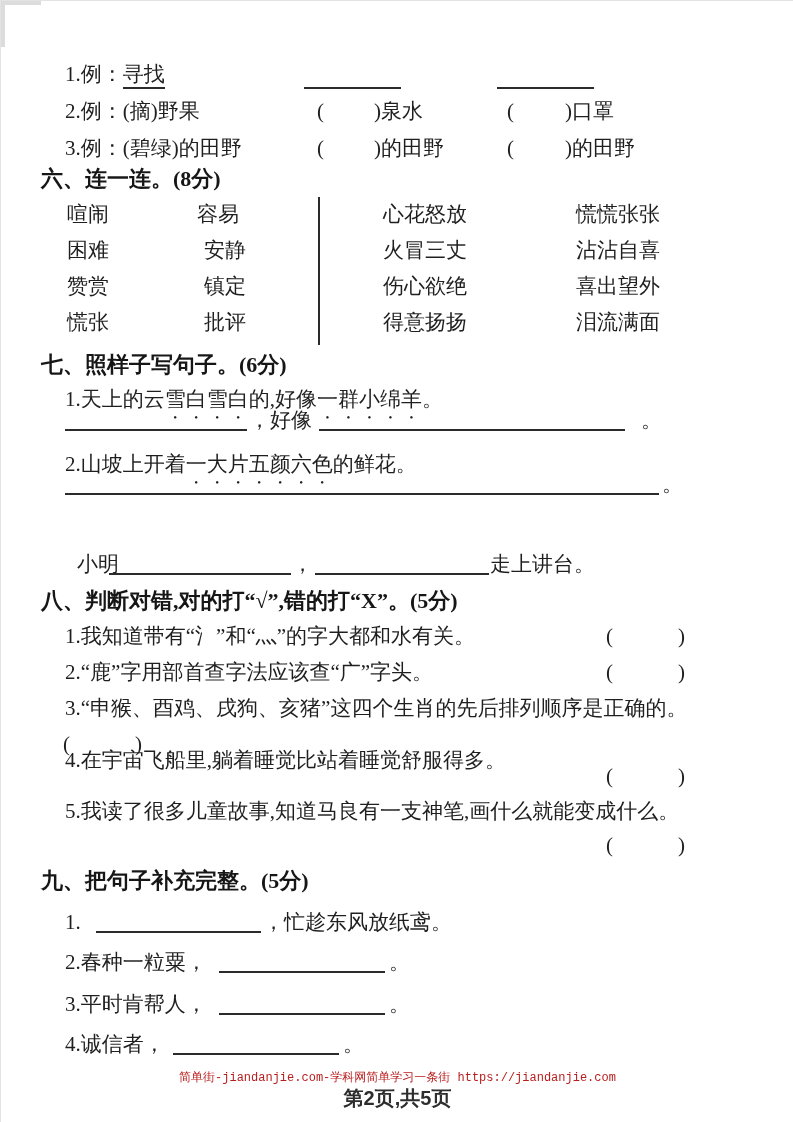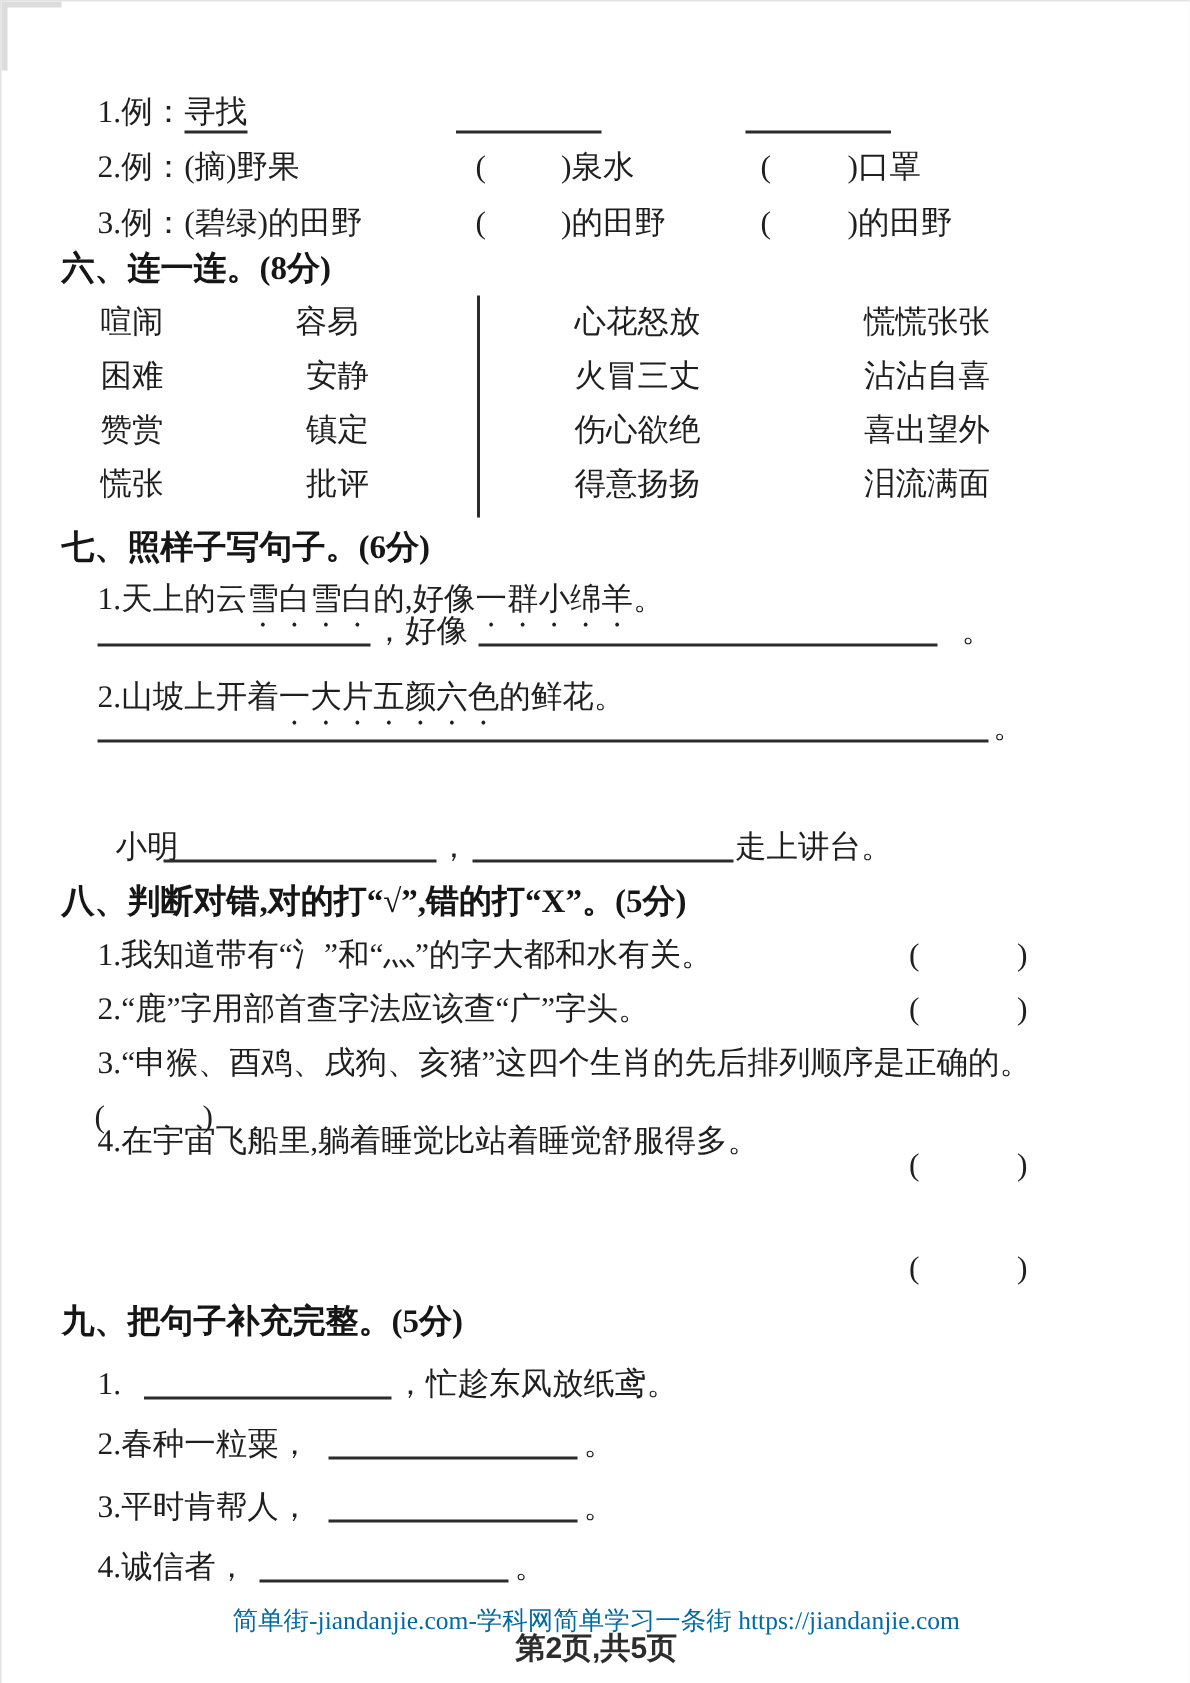--- a/index.html
+++ b/index.html
@@ -25,22 +25,22 @@
   .blank{position:absolute;height:24px;border-bottom:2px solid #2b2b2b;}
   .dots{
     -webkit-text-emphasis:filled dot #1f1f1f;
     -webkit-text-emphasis-position:under;
     text-emphasis:filled dot #1f1f1f;
     text-emphasis-position:under right;
   }
   .vline{position:absolute;width:0;border-left:2px solid #2b2b2b;}
   .wm{
     position:absolute;left:0;width:100%;text-align:center;
-    font-family:Liberation Serif, serif;
-    font-size:17px;color:#0369a1;white-space:nowrap;
+    font-family:Liberation Mono, monospace;
+    font-size:12px;color:#b91c1c;white-space:nowrap;
   }
   .pageno{
     position:absolute;left:0;width:100%;text-align:center;
     font-family:"Liberation Sans","DejaVu Sans",sans-serif;
     font-size:20px;font-weight:bold;color:#2d2d2d;white-space:nowrap;
   }
 </style>
 </head>
 <body>
 
@@ -117,20 +117,21 @@
   <div class="t" style="left:677px;top:658px">)</div>
 
   <div class="t" style="left:64px;top:694px">3.“申猴、酉鸡、戌狗、亥猪”这四个生肖的先后排列顺序是正确的。</div>
   <div class="t" style="left:62px;top:730px">(</div>
   <div class="t" style="left:134px;top:730px">)</div>
 
   <div class="t" style="left:64px;top:746px">4.在宇宙飞船里,躺着睡觉比站着睡觉舒服得多。</div>
   <div class="t" style="left:605px;top:762px">(</div>
   <div class="t" style="left:677px;top:762px">)</div>
 
+  <div class="t" style="left:64px;top:797px">5.我读了很多儿童故事,知道马良有一支神笔,画什么就能变成什么。</div>
   <div class="t" style="left:605px;top:831px">(</div>
   <div class="t" style="left:677px;top:831px">)</div>
 
   <div class="t heading" style="left:40px;top:866px">九、把句子补充完整。(5分)</div>
 
   <div class="t" style="left:64px;top:908px">1.</div>
   <div class="blank" style="left:95px;top:906px;width:165px"></div>
   <div class="t" style="left:262px;top:908px">，忙趁东风放纸鸢。</div>
 
   <div class="t" style="left:64px;top:948px">2.春种一粒粟，</div>

